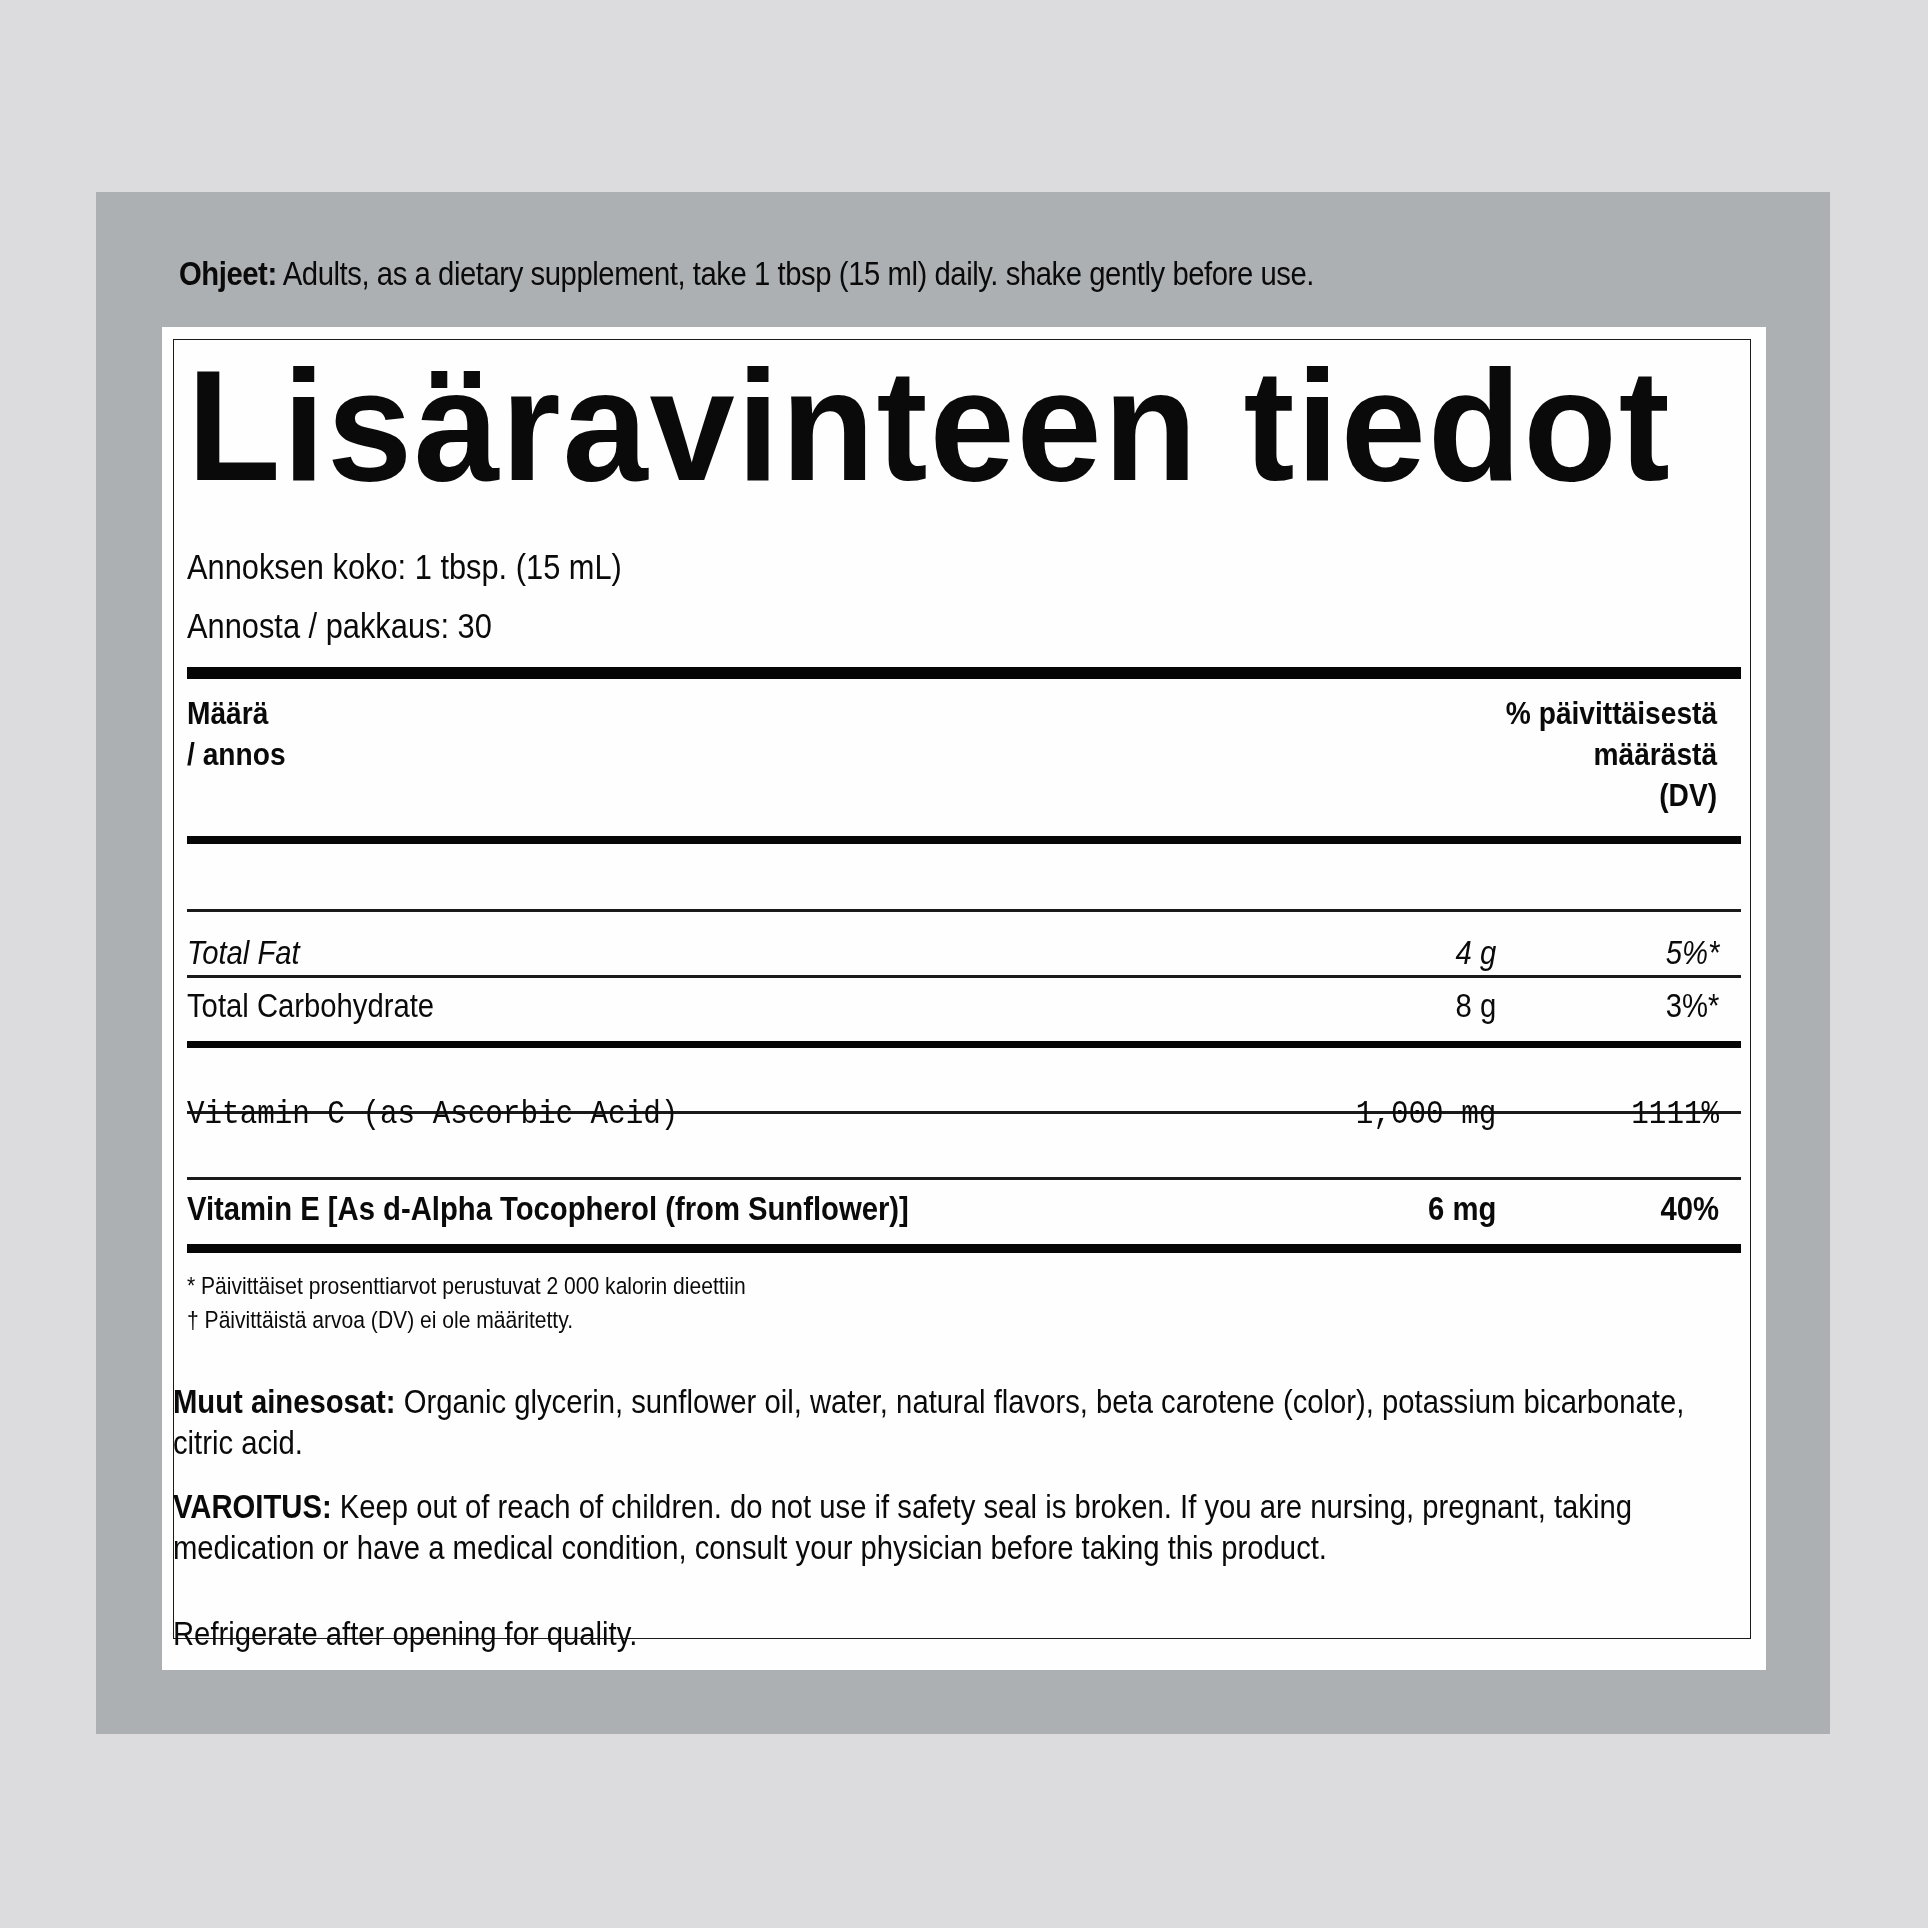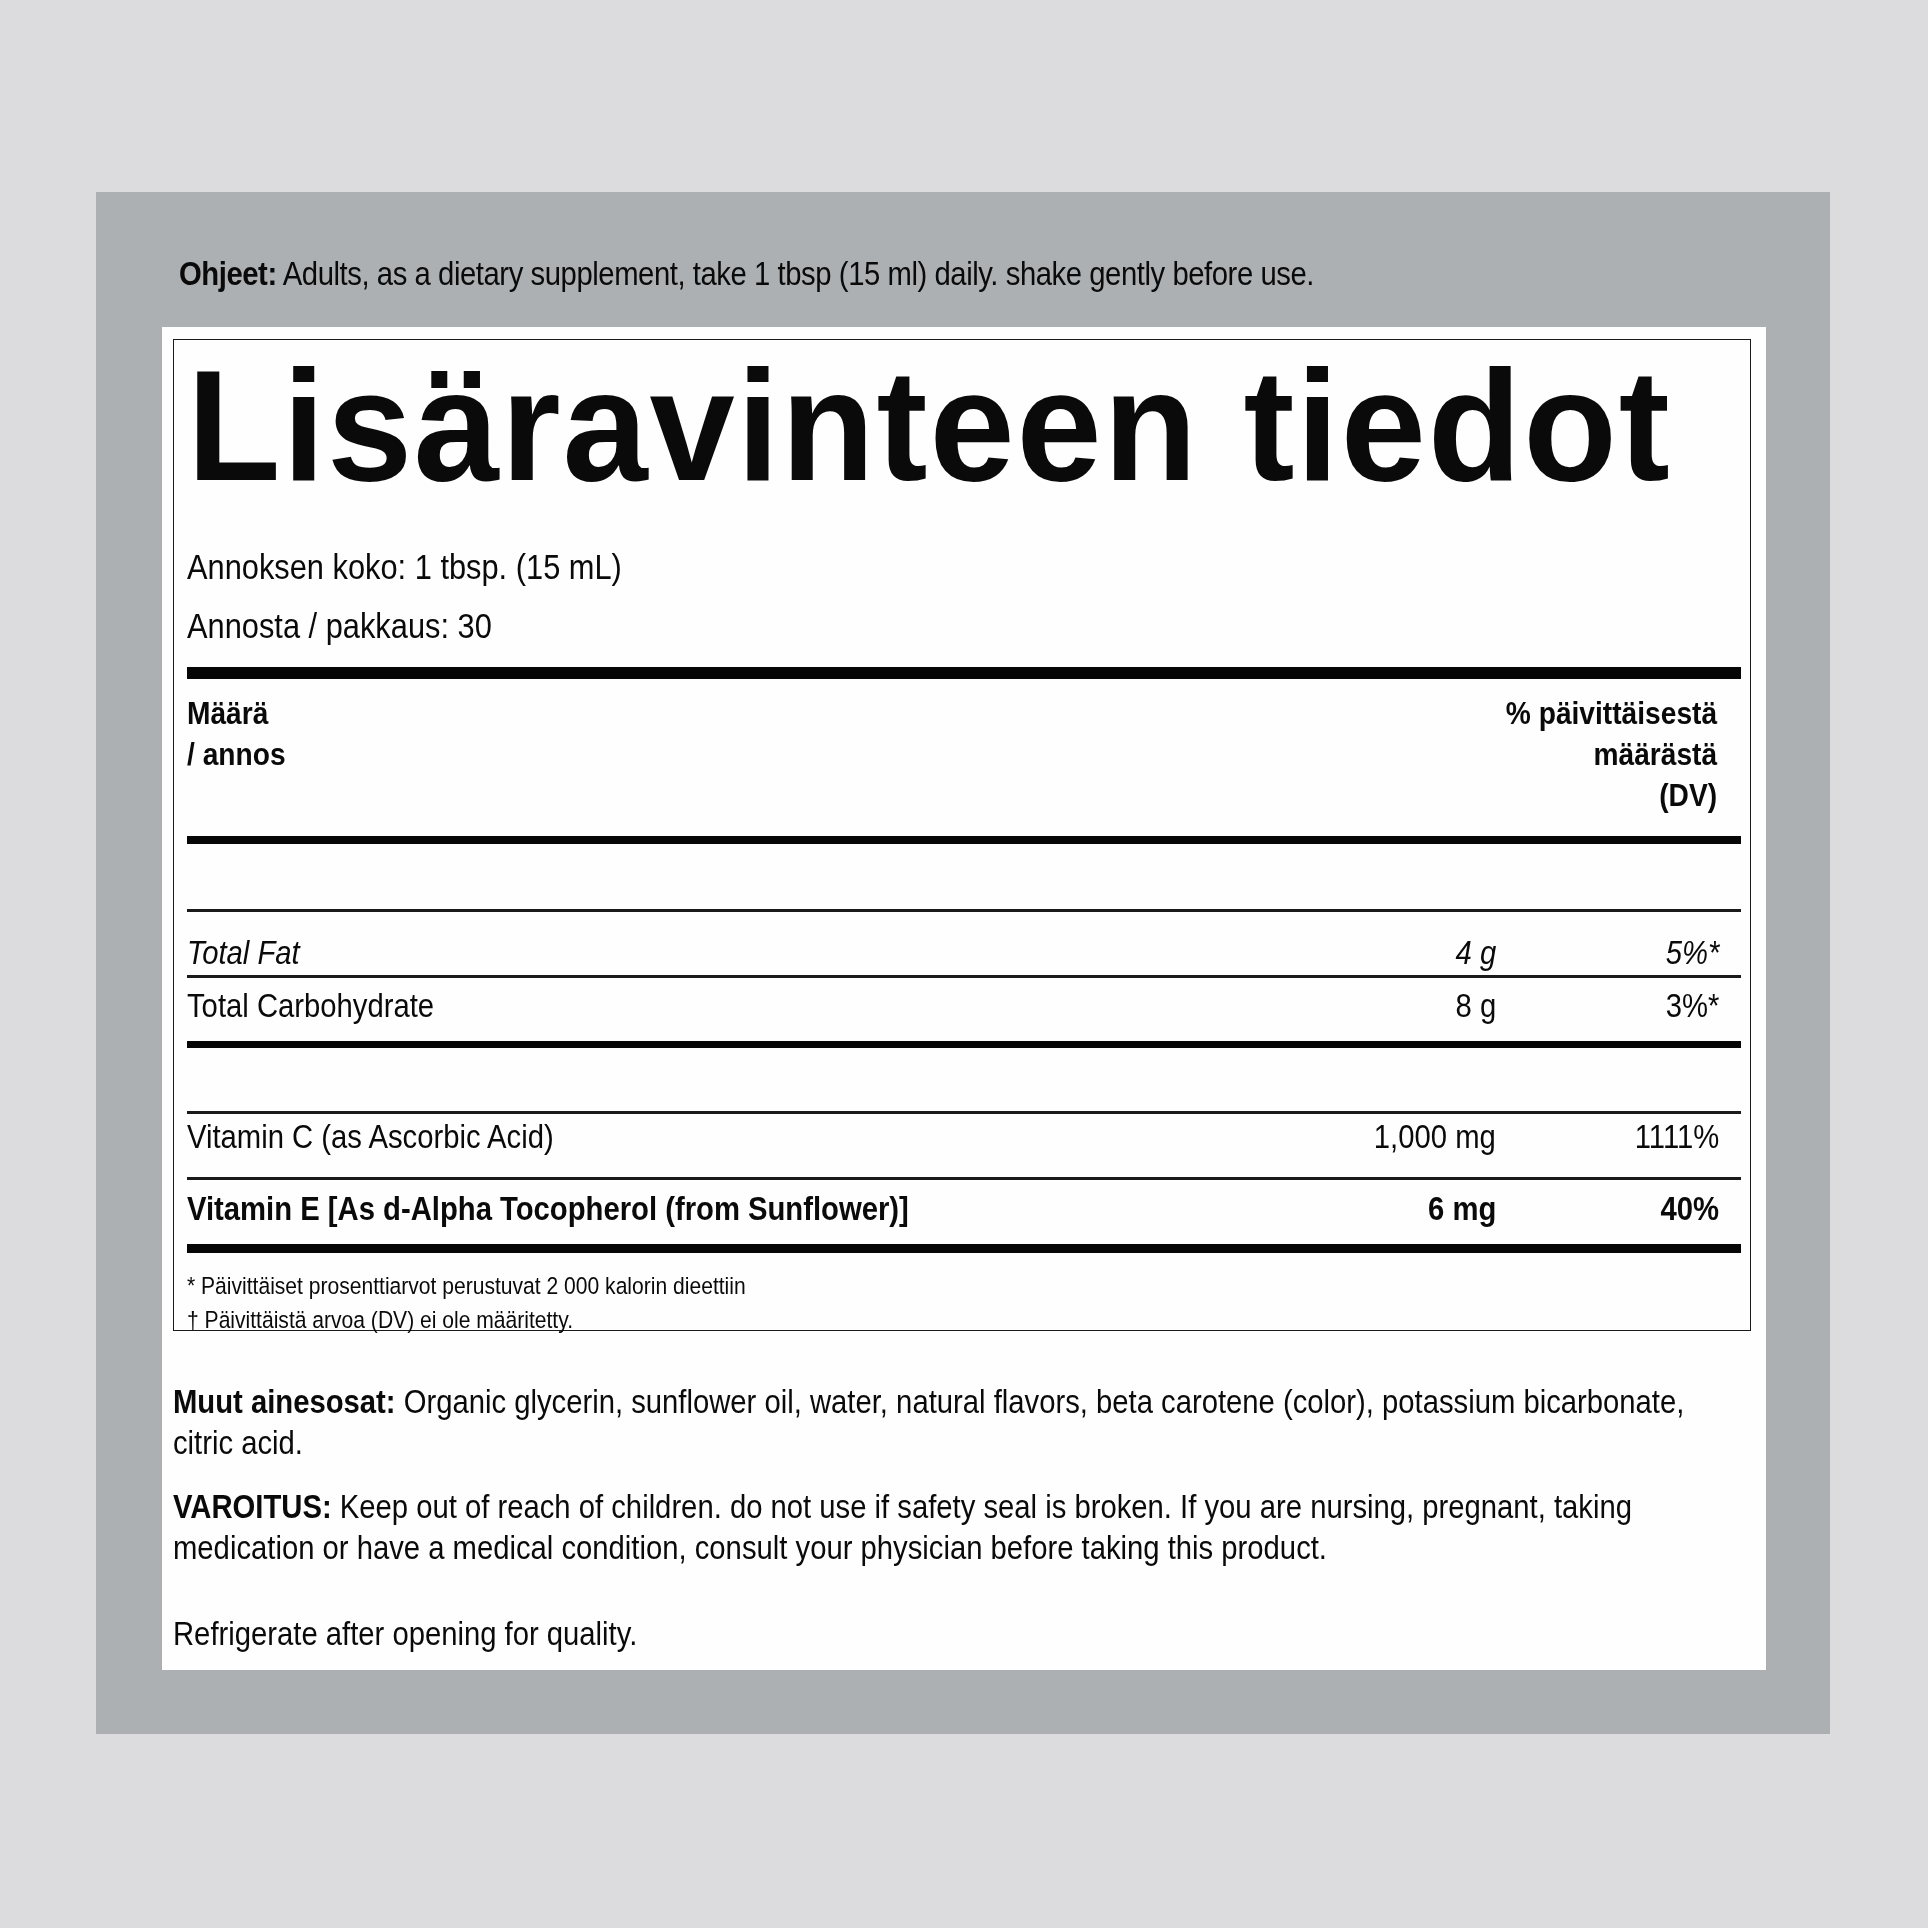--- a/index.html
+++ b/index.html
@@ -23,21 +23,21 @@
     white-space: nowrap;
   }
   .directions .lbl { font-weight: bold; }
   .white-panel {
     position: absolute; left: 162px; top: 327px;
     width: 1604px; height: 1343px;
     background: #fdfefd;
   }
   .facts-box {
     position: absolute; left: 173px; top: 339px;
-    width: 1578px; height: 992px;
+    width: 1578px; height: 1300px;
     border: 1.9px solid #1a1a1a;
     box-sizing: border-box;
   }
   .title {
     position: absolute; left: 13px; top: 5.6px;
     font-size: 158px; font-weight: bold;
     letter-spacing: 1.9px; line-height: 1;
     white-space: nowrap;
     transform: scaleX(0.97); transform-origin: left top;
   }
@@ -106,21 +106,21 @@
 
   <div class="row" style="top:637px;">
     <span class="name">Total Carbohydrate</span>
     <span class="amt">8 g</span>
     <span class="dv">3%*</span>
   </div>
   <div class="bar" style="top:701px;height:6.6px;"></div>
 
   <div class="thin" style="top:771px;"></div>
 
-  <div class="row" style="top:768px;">
+  <div class="row" style="top:746px;font-family:Liberation Mono, monospace;">
     <span class="name">Vitamin C (as Ascorbic Acid)</span>
     <span class="amt">1,000 mg</span>
     <span class="dv">1111%</span>
   </div>
   <div class="thin" style="top:837px;"></div>
 
   <div class="row" style="top:840px;font-weight:bold;">
     <span class="name">Vitamin E [As d-Alpha Tocopherol (from Sunflower)]</span>
     <span class="amt">6 mg</span>
     <span class="dv">40%</span>

